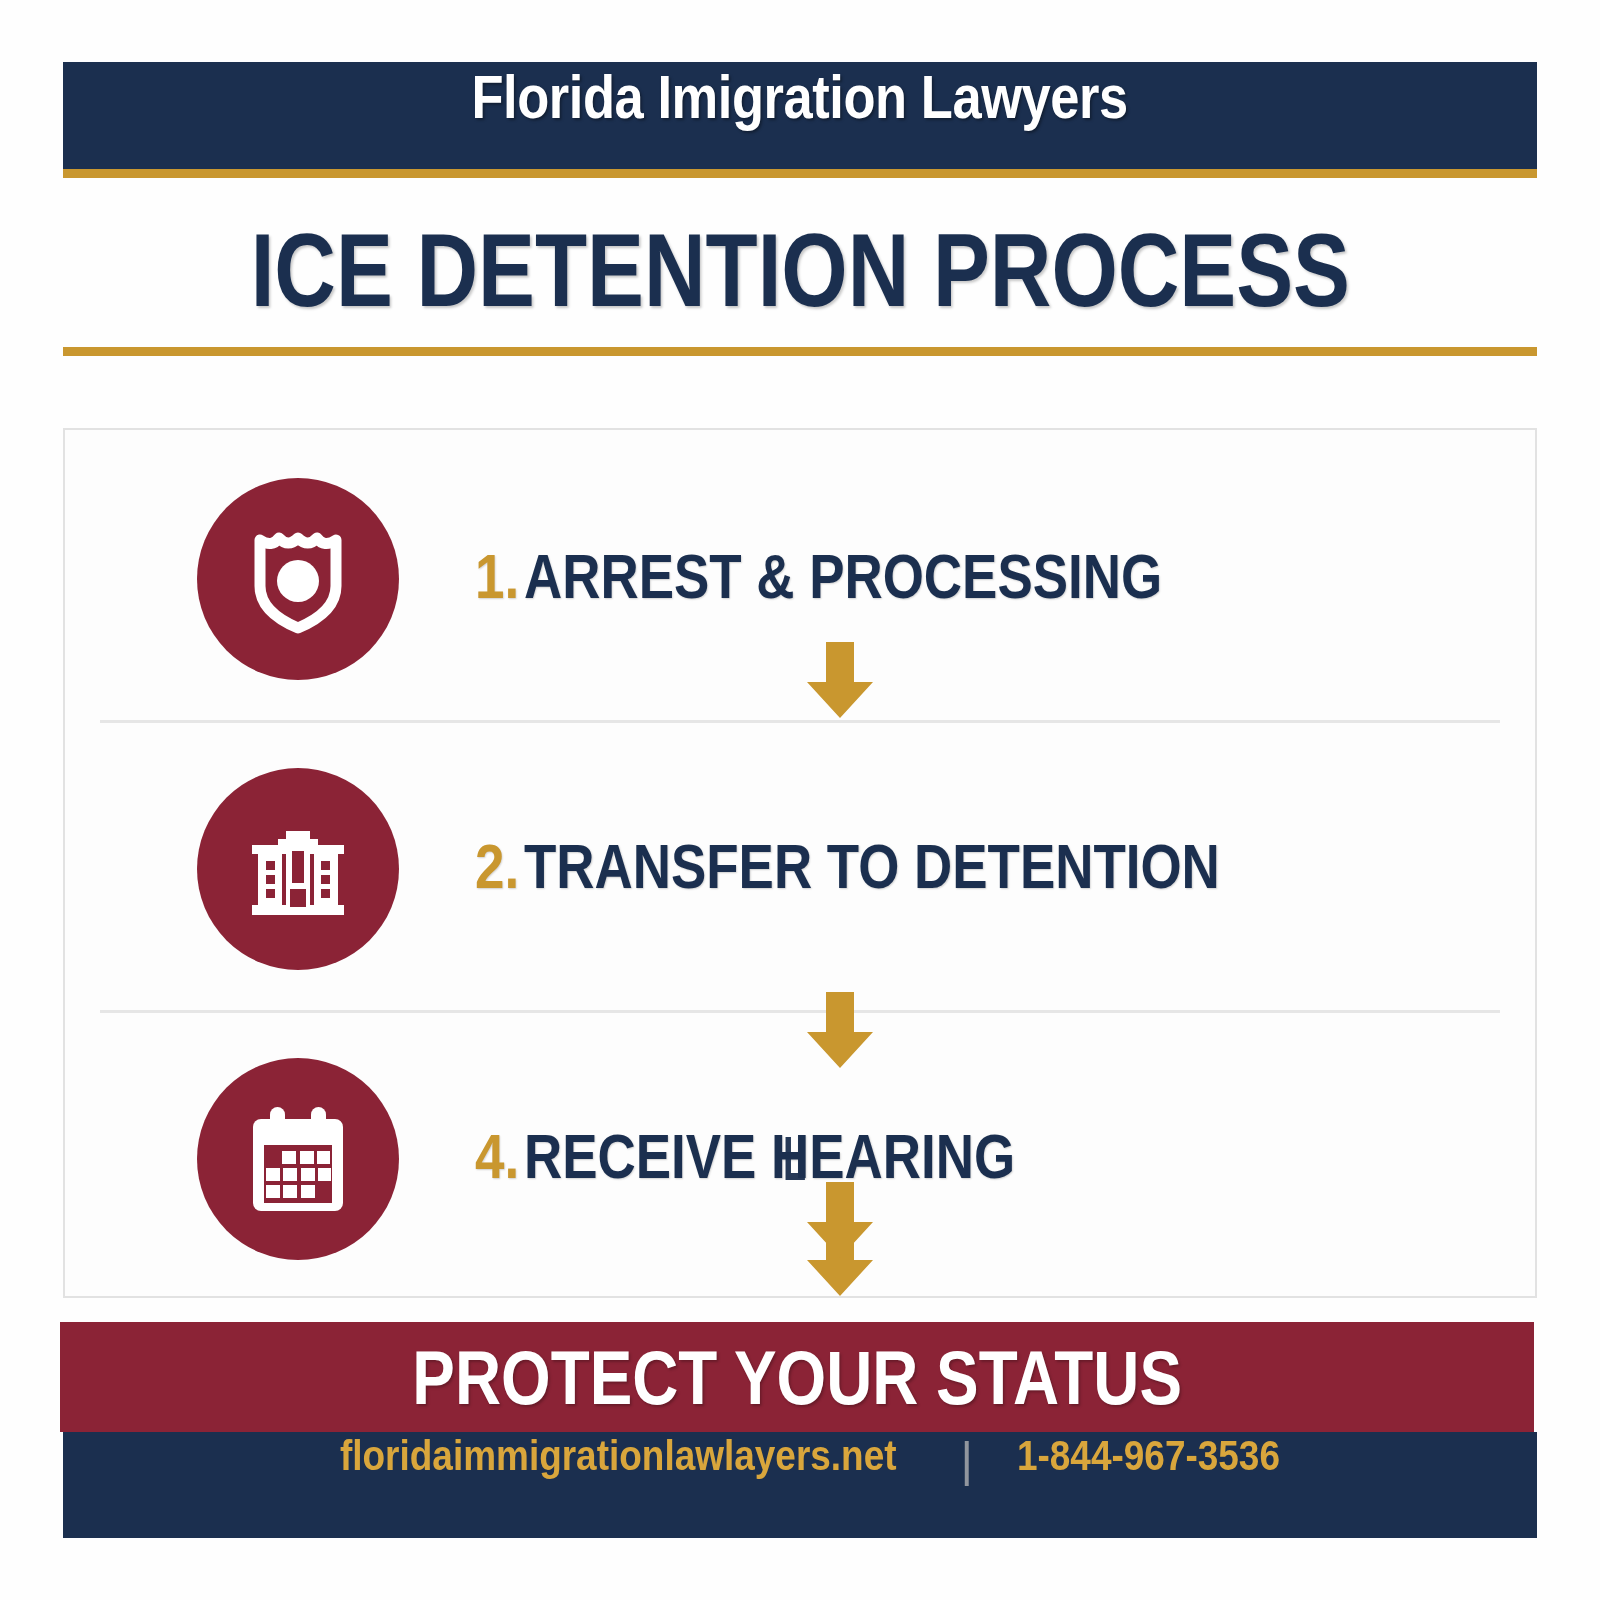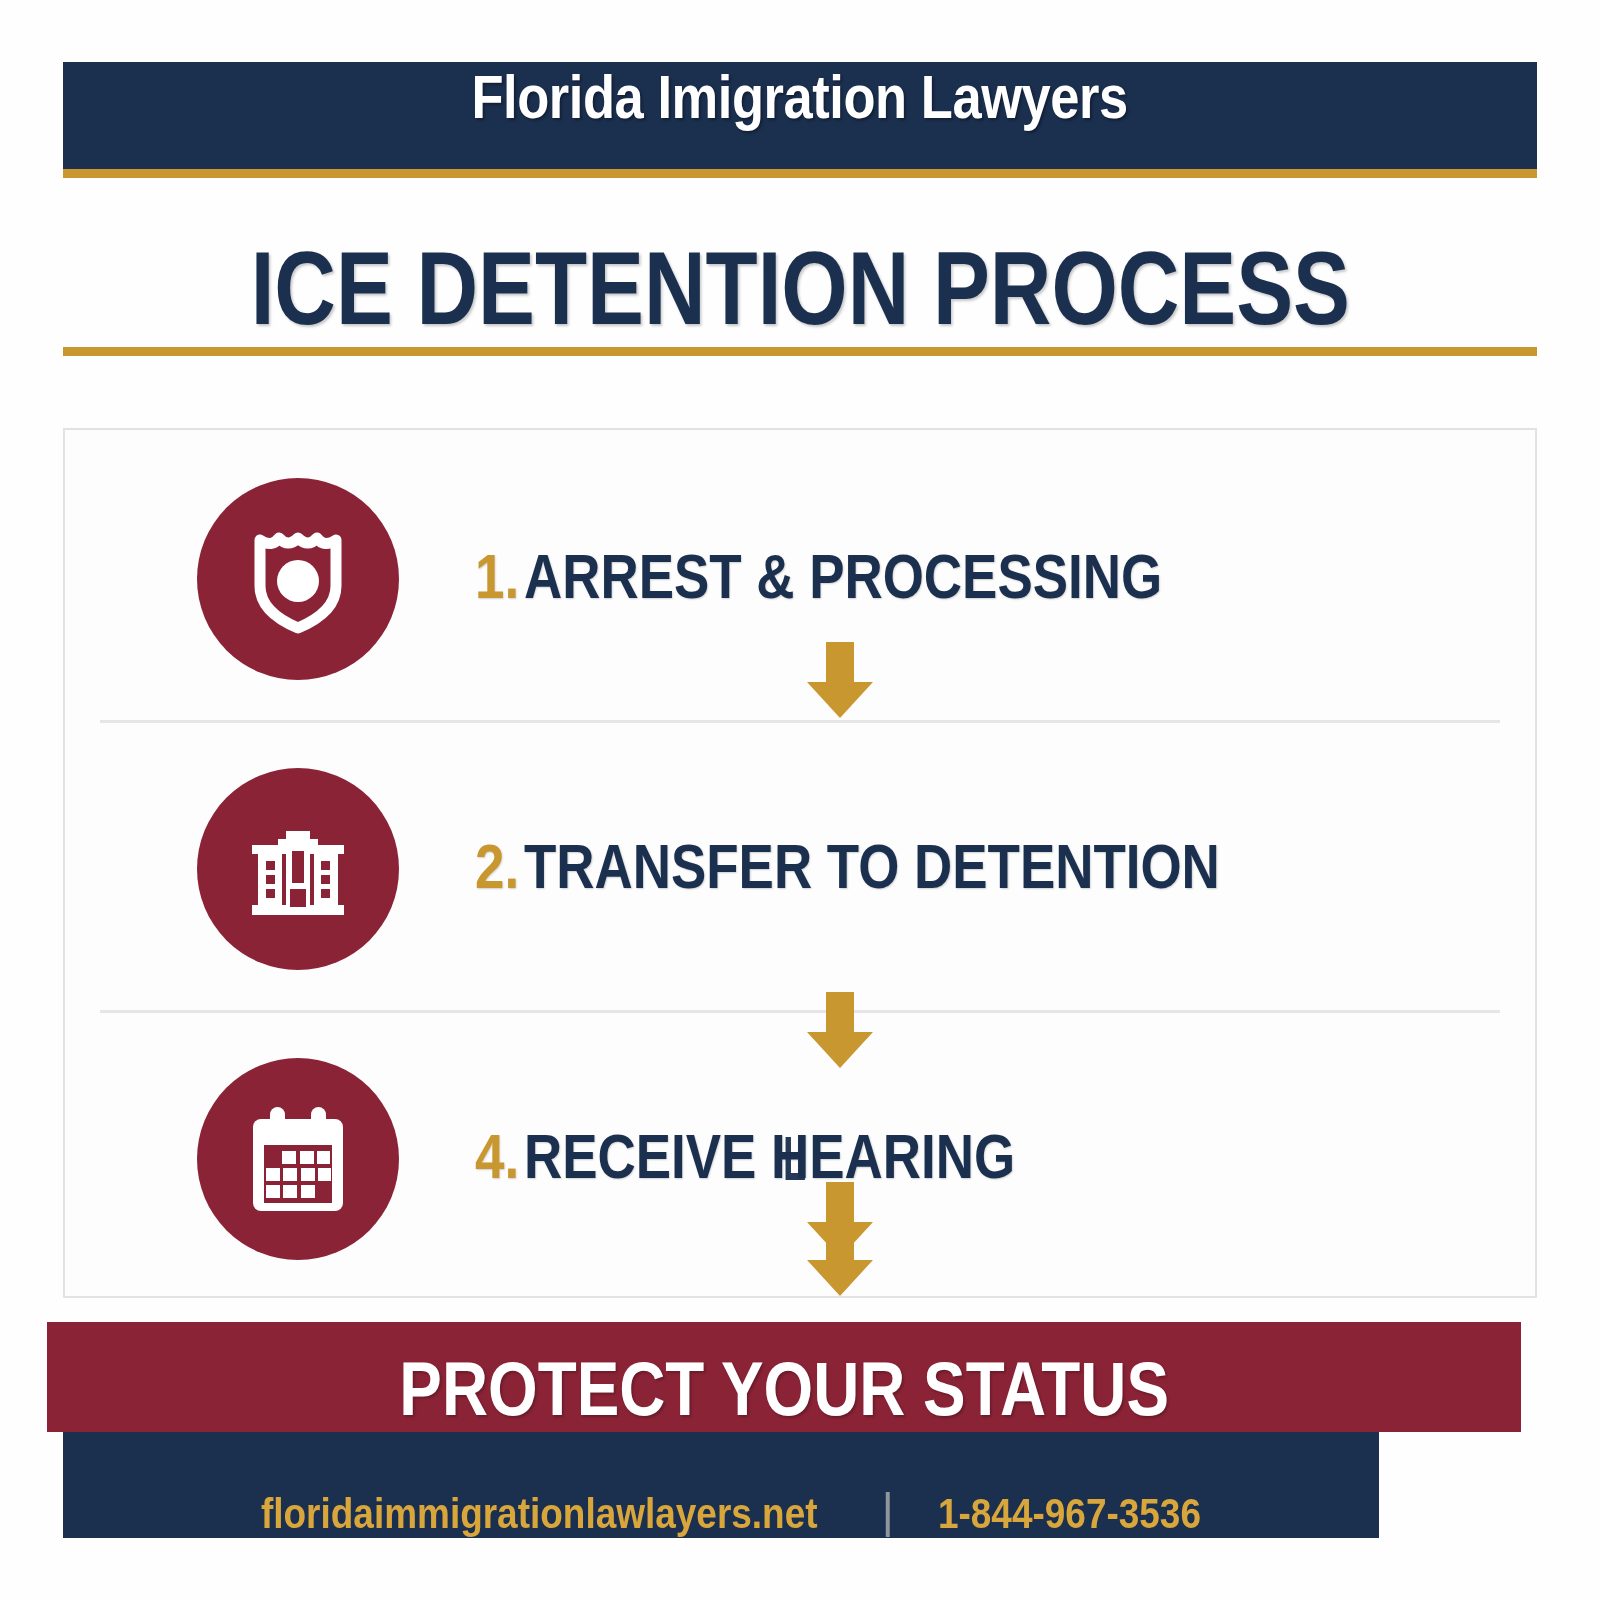--- a/index.html
+++ b/index.html
@@ -51,21 +51,21 @@
   }
 
   
   .main-title {
     position: absolute;
     left: 63px;
     top: 200px;
     width: 1474px;
     height: 140px;
     display: flex;
-    align-items: flex-end;
+    align-items: center;
     justify-content: center;
   }
   .main-title .title-text {
     color: #1b2f4f;
     font-family: "Liberation Sans Narrow", "Liberation Sans", sans-serif;
     font-weight: 700;
     font-size: 104px;
     line-height: 1;
     letter-spacing: 0px;
     transform: scaleX(0.82);
@@ -181,49 +181,49 @@
   .arrow svg { display: block; width: 100%; height: 100%; }
 
   .arrow.a1 { left: 742px; top: 212px; }
   .arrow.a2 { left: 742px; top: 500px; }
   .arrow.a-extra { left: 742px; top: 600px; }
   .arrow.a3 { left: 742px; top: 790px; }
 
   
   .cta-bar {
     position: absolute;
-    left: 47px;
+    left: 60px;
     top: 1322px;
     width: 1474px;
     height: 110px;
     background: #8b2336;
     display: flex;
-    align-items: flex-end;
+    align-items: center;
     justify-content: center;
   }
   .cta-bar .cta-text {
     color: #ffffff;
     font-family: "Liberation Sans Narrow", "Liberation Sans", sans-serif;
     font-weight: 700;
     font-size: 76px;
     transform: scaleX(0.84);
     white-space: nowrap;
     text-shadow: 2px 2px 3px rgba(0,0,0,0.25);
   }
 
   
   .footer-bar {
     position: absolute;
     left: 63px;
     top: 1432px;
-    width: 1316px;
+    width: 1474px;
     height: 106px;
     background: #1b2f4f;
     display: flex;
-    align-items: flex-end;
+    align-items: flex-start;
     justify-content: center;
     gap: 0px;
   }
   .footer-bar .f-item {
     color: #d9a63c;
     font-family: "Liberation Sans Narrow", "Liberation Sans", sans-serif;
     font-weight: 700;
     font-size: 42px;
     transform: scaleX(0.88);
     white-space: nowrap;

